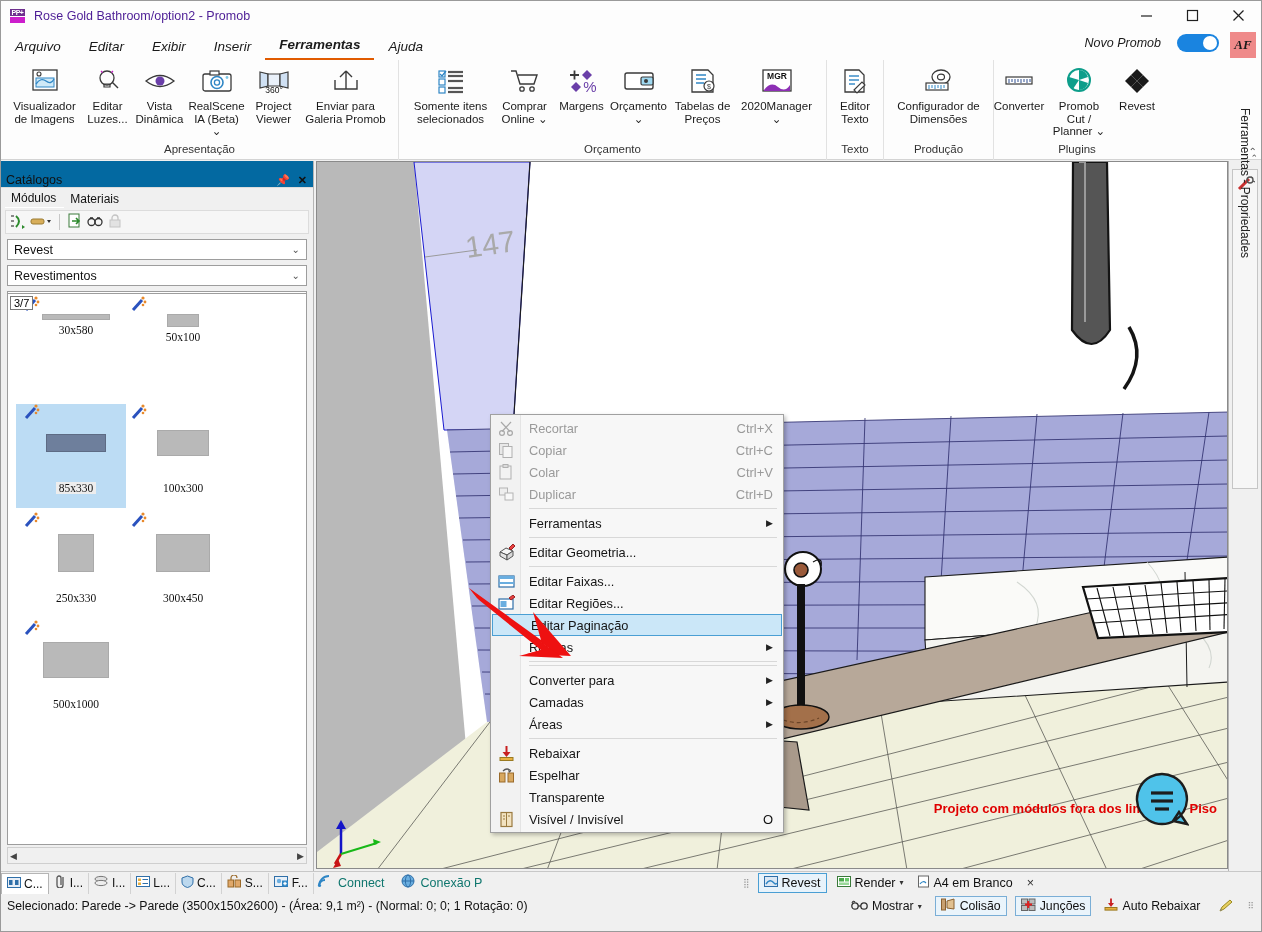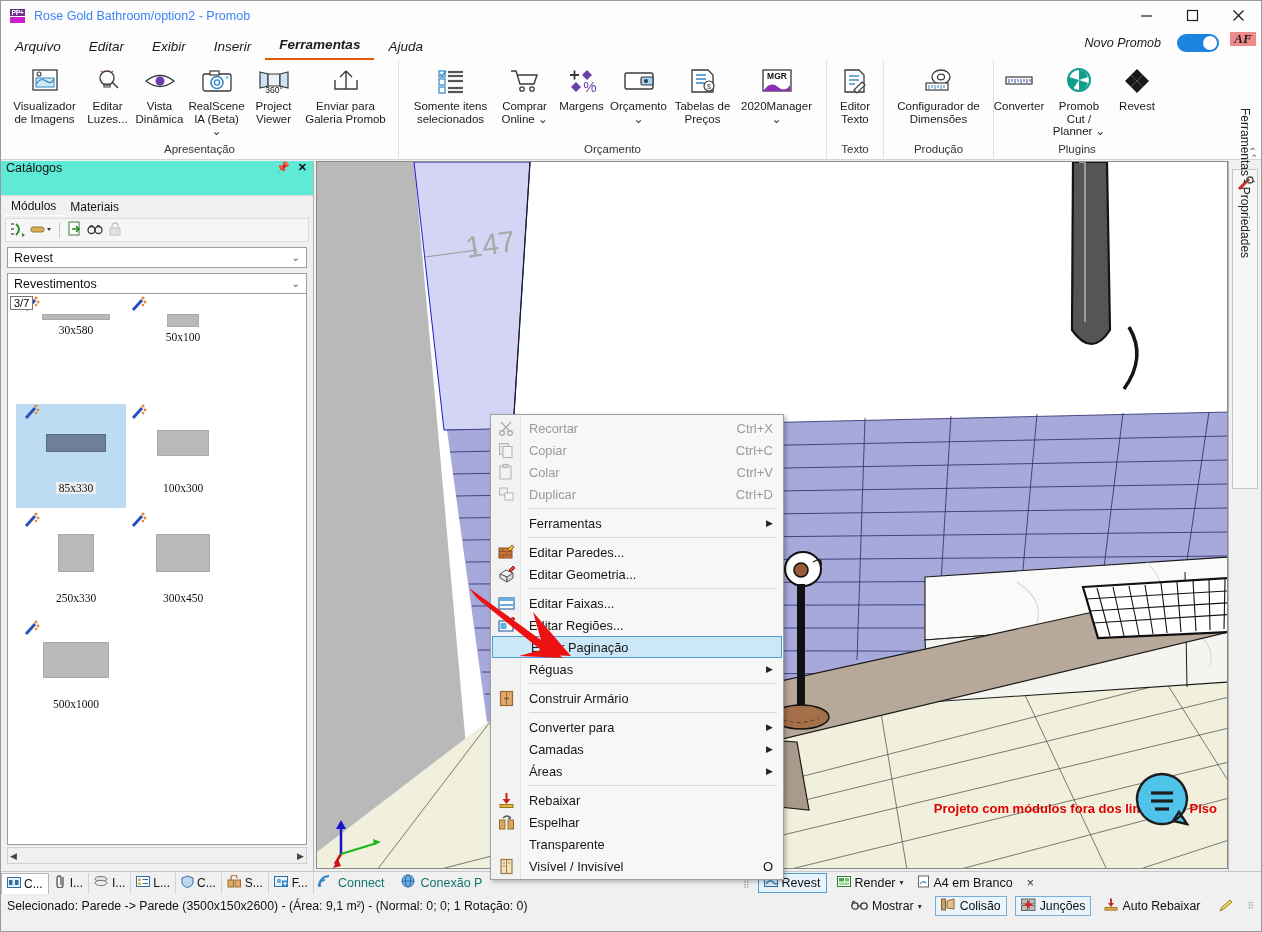--- a/index.html
+++ b/index.html
@@ -16,57 +16,57 @@
          border:1px solid #9a9a9a; }
 
   
   .titlebar { position:absolute; left:0; top:0; width:1260px; height:29px;
               background:#fdfdfd; display:flex; align-items:center; }
   .tb-icon { width:18px; height:18px; margin-left:8px; margin-right:7px; position:relative; }
   .tb-icon .g1 { position:absolute; left:1px; top:2px; width:15px; height:7px;
                  background:#6e2f8e; color:#fff; font-size:7px; font-weight:bold;
                  text-align:center; line-height:7px; letter-spacing:-0.5px;}
   .tb-icon .g2 { position:absolute; left:1px; top:10px; width:15px; height:6px; background:#cc1ecc; }
-  .tb-title { font-size:12.5px; color:#3b82f6; }
+  .tb-title { font-size:12.5px; color:#4c1d95; }
   .winbtns { position:absolute; right:0; top:0; height:29px; display:flex; }
   .winbtn { width:46px; height:29px; display:flex; align-items:center; justify-content:center;
             font-size:13px; color:#202020; }
   .winbtn svg { display:block; }
 
   
   .menubar { position:absolute; left:0; top:29px; width:1260px; height:30px;
              background:#fdfdfd; display:flex; align-items:flex-end;font-style:italic; }
   .menuitem { padding:4px 14px 6px 14px; font-size:13.5px; color:#1a1a1a; }
   .menuitem.active { font-weight:bold; border-bottom:2px solid #e05a00; }
   .toggle-wrap { position:absolute; right:42px; top:4px; display:flex; align-items:center; gap:16px; }
   .toggle-label { font-size:12.5px; color:#1a1a1a; }
   .toggle { width:42px; height:18px; border-radius:9px; background:#1a84e0; position:relative; }
   .toggle .knob { position:absolute; right:2px; top:2px; width:14px; height:14px;
                   border-radius:7px; background:#fff; }
-  .avatar { position:absolute; right:5px; top:2px; width:26px; height:14px; background:#ef8a8a;
+  .avatar { position:absolute; right:5px; top:2px; width:26px; height:26px; background:#ef8a8a;
             color:#1a1a1a; font-weight:bold; font-size:13px; display:flex;
             align-items:center; justify-content:center; font-family:"Liberation Serif", serif;}
 
   
   .ribbon { position:absolute; left:0; top:59px; width:1260px; height:100px;
             background:#fdfdfd; border-bottom:1px solid #d4d4d4; display:flex; }
   .rgroup { position:relative; height:100px; display:flex; flex-direction:column;
             align-items:center; border-right:1px solid #e2e2e2; }
   .rgroup .items { display:flex; height:82px; align-items:flex-start; padding-top:2px; }
   .rgroup .gname { font-size:11.5px; color:#333; height:16px; line-height:14px; }
   .rbtn { width:auto; min-width:52px; padding:2px 5px 0 5px; display:flex; flex-direction:column;
           align-items:center; text-align:center; }
   .rbtn .ico { height:34px; display:flex; align-items:center; justify-content:center; }
   .rbtn .lbl { font-size:11.5px; line-height:12.5px; color:#1a1a1a; margin-top:2px; }
   .ribbon-collapse { position:absolute; right:4px; bottom:2px; font-size:10px; color:#555; }
 
   
   .leftpanel { position:absolute; left:0; top:160px; width:313px; height:710px;
                background:#f0f0f0; border-right:1px solid #b5b5b5; }
-  .lp-head { height:35px; background:#5eead4; display:flex; align-items:flex-start;
+  .lp-head { height:27px; background:#0369a1; display:flex; align-items:flex-end;
              padding-left:5px; font-size:12.5px; color:#111; border-bottom:1px solid #dcdcdc;}
   .lp-head .sp { margin-left:auto; display:flex; gap:8px; padding-right:6px; }
   .lp-tabs { height:20px; display:flex; align-items:flex-end; padding-left:4px;
              background:#f0f0f0; }
   .lp-tab { font-size:12px; padding:1px 8px 2px 6px; color:#111; }
   .lp-tab.sel { background:#f0f0f0; border-bottom:1px solid #fff; font-weight:normal; }
   .lp-toolbar { height:24px; background:#f6f6f6; border:1px solid #dcdcdc;
                 margin:2px 4px 0 4px; display:flex; align-items:center; gap:4px; padding:0 4px; }
   .tbsep { width:1px; height:16px; background:#c8c8c8; margin:0 3px; }
   .combo { margin:5px 6px 0 6px; height:21px; background:#fff; border:1px solid #9d9d9d;
@@ -756,34 +756,20 @@
     <div class="msep"></div>
 
     <div class="mi">
       <span>Ferramentas</span>
       <span class="sub">▶</span>
     </div>
     <div class="msep"></div>
 
     <div class="mi">
       <span class="mico"><svg width="17" height="17">
-            <rect x="1" y="4" width="13" height="10" fill="#c8763c" stroke="#8a4e22"></rect>
-            <g stroke="#8a4e22" stroke-width="0.8">
-              <line x1="1" y1="7.5" x2="14" y2="7.5"></line>
-              <line x1="1" y1="11" x2="14" y2="11"></line>
-              <line x1="5" y1="4" x2="5" y2="7.5"></line>
-              <line x1="9" y1="7.5" x2="9" y2="11"></line>
-              <line x1="5" y1="11" x2="5" y2="14"></line>
-            </g>
-            <path d="M10 5 l4 -4 l2 2 l-4 4Z" fill="#f0c040" stroke="#8a6a10"></path>
-          </svg></span>
-      <span>Editar Paredes...</span>
-    </div>
-    <div class="mi">
-      <span class="mico"><svg width="17" height="17">
             <path d="M2 8 L8 4 L15 7 L9 11Z" fill="#f6f6f6" stroke="#555"></path>
             <path d="M2 8 v4 l7 4 v-5Z" fill="#e4e4e4" stroke="#555"></path>
             <path d="M9 11 v5 l6 -4 v-5Z" fill="#d8d8d8" stroke="#555"></path>
             <path d="M11 4 l4 -4 l2 2 l-4 4Z" fill="#e84040" stroke="#9a2020"></path>
           </svg></span>
       <span>Editar Geometria...</span>
     </div>
     <div class="msep"></div>
 
     <div class="mi">
@@ -805,29 +791,20 @@
 
     <div class="mi sel">
       <span>Editar Paginação</span>
     </div>
     <div class="mi">
       <span>Réguas</span>
       <span class="sub">▶</span>
     </div>
     <div class="msep"></div>
 
-    <div class="mi">
-      <span class="mico"><svg width="17" height="17">
-            <rect x="2.5" y="1.5" width="12" height="14" fill="#e0a86a" stroke="#9a6a2a" stroke-width="1.2"></rect>
-            <line x1="8.5" y1="1.5" x2="8.5" y2="15.5" stroke="#9a6a2a"></line>
-            <circle cx="7.2" cy="8.5" r="0.9" fill="#6a4a1a"></circle>
-            <circle cx="9.8" cy="8.5" r="0.9" fill="#6a4a1a"></circle>
-          </svg></span>
-      <span>Construir Armário</span>
-    </div>
     <div class="msep"></div>
 
     <div class="mi">
       <span>Converter para</span>
       <span class="sub">▶</span>
     </div>
     <div class="mi">
       <span>Camadas</span>
       <span class="sub">▶</span>
     </div>

